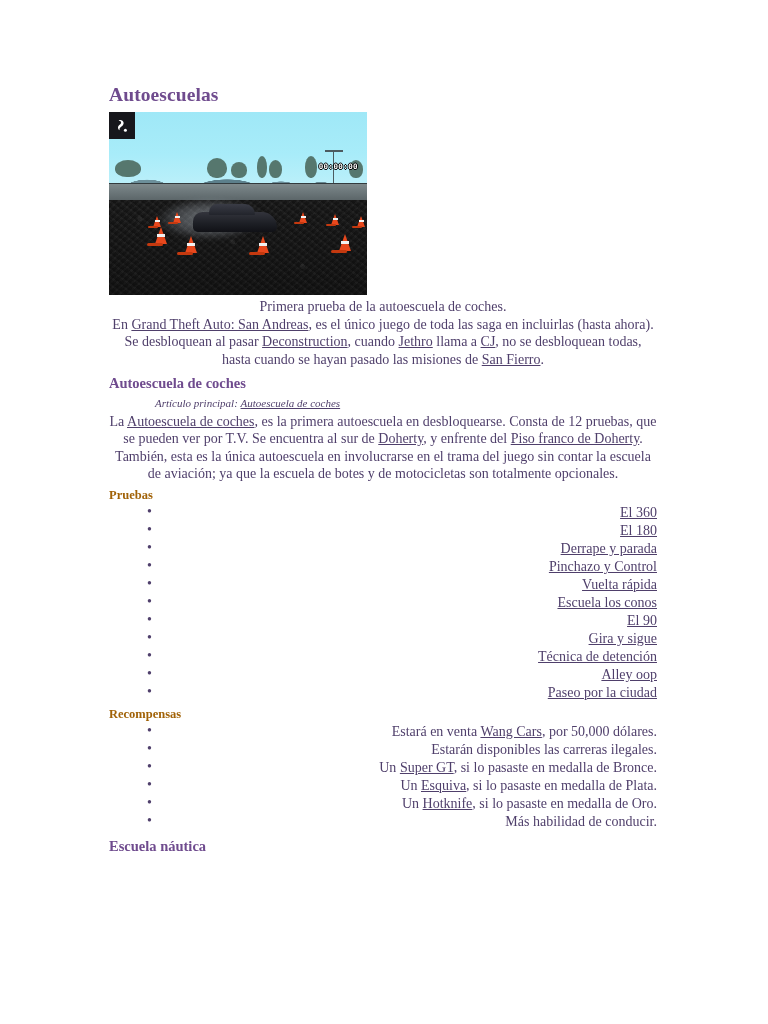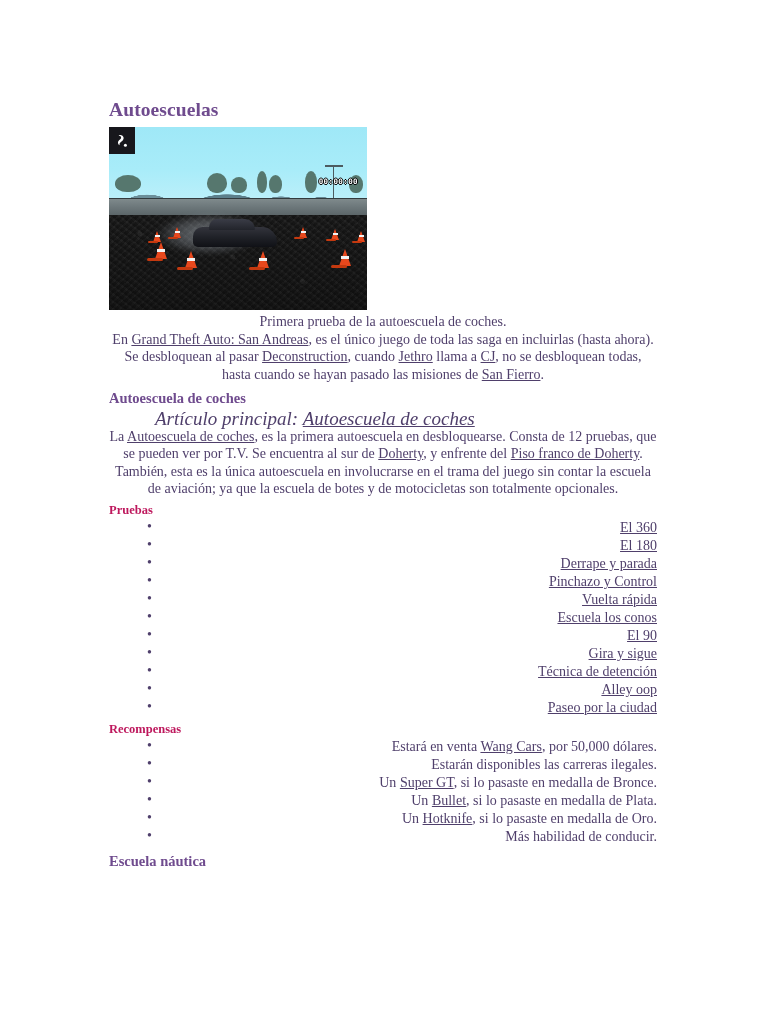--- a/index.html
+++ b/index.html
@@ -19,56 +19,56 @@
     position: absolute;
     left: 109px;
     top: 84px;
     width: 548px;
   }
   h1.doc-title {
     font-family: "Liberation Serif", "DejaVu Serif", serif;
     font-size: 19.5px;
     font-weight: bold;
     color: #6f4b8e;
-    margin: 15px 0 6px 0;
+    margin: 0 0 6px 0;
     line-height: 1.15;
     letter-spacing: 0.1px;
   }
   h2.section-title {
     font-family: "Liberation Serif", "DejaVu Serif", serif;
     font-size: 14.5px;
     font-weight: bold;
     color: #6f4b8e;
     margin: 7px 0 2px 0;
     line-height: 1.2;
   }
   h3.sub-title {
     font-family: "Liberation Serif", "DejaVu Serif", serif;
     font-size: 12.5px;
     font-weight: bold;
-    color: #be185d;
+    color: #a16207;
     margin: 5px 0 1px 0;
     line-height: 1.2;
   }
   p.body-text {
     font-size: 14px;
     line-height: 17.5px;
     margin: 0;
     color: #4f3f6b;
     text-align: center;
   }
   p.caption {
     font-size: 14px;
     line-height: 17.5px;
     margin: 0;
     color: #4f3f6b;
     text-align: center;
   }
   p.main-article {
-    font-size: 19px;
+    font-size: 11px;
     line-height: 17px;
     margin: 0 0 1px 0;
     font-style: italic;
     color: #4f3f6b;
     padding-left: 46px;
   }
   .lnk {
     color: #4f3f6b;
     text-decoration: underline;
     text-underline-offset: 1px;
@@ -348,20 +348,20 @@
     <li><span class="lnk">Técnica de detención</span></li>
     <li><span class="lnk">Alley oop</span></li>
     <li><span class="lnk">Paseo por la ciudad</span></li>
   </ul>
 
   <h3 class="sub-title">Recompensas</h3>
   <ul class="bullets">
     <li><span>Estará en venta </span><span class="lnk">Wang Cars</span><span>, por 50,000 dólares.</span></li>
     <li><span>Estarán disponibles las carreras ilegales.</span></li>
     <li><span>Un </span><span class="lnk">Super GT</span><span>, si lo pasaste en medalla de Bronce.</span></li>
-    <li><span>Un </span><span class="lnk">Bullet</span><span>, si lo pasaste en medalla de Plata.</span></li>
+    <li><span>Un </span><span class="lnk">Esquiva</span><span>, si lo pasaste en medalla de Plata.</span></li>
     <li><span>Un </span><span class="lnk">Hotknife</span><span>, si lo pasaste en medalla de Oro.</span></li>
     <li><span>Más habilidad de conducir.</span></li>
   </ul>
 
   <h2 class="section-title">Escuela náutica</h2>
 
 </div>
 
 </body></html>

